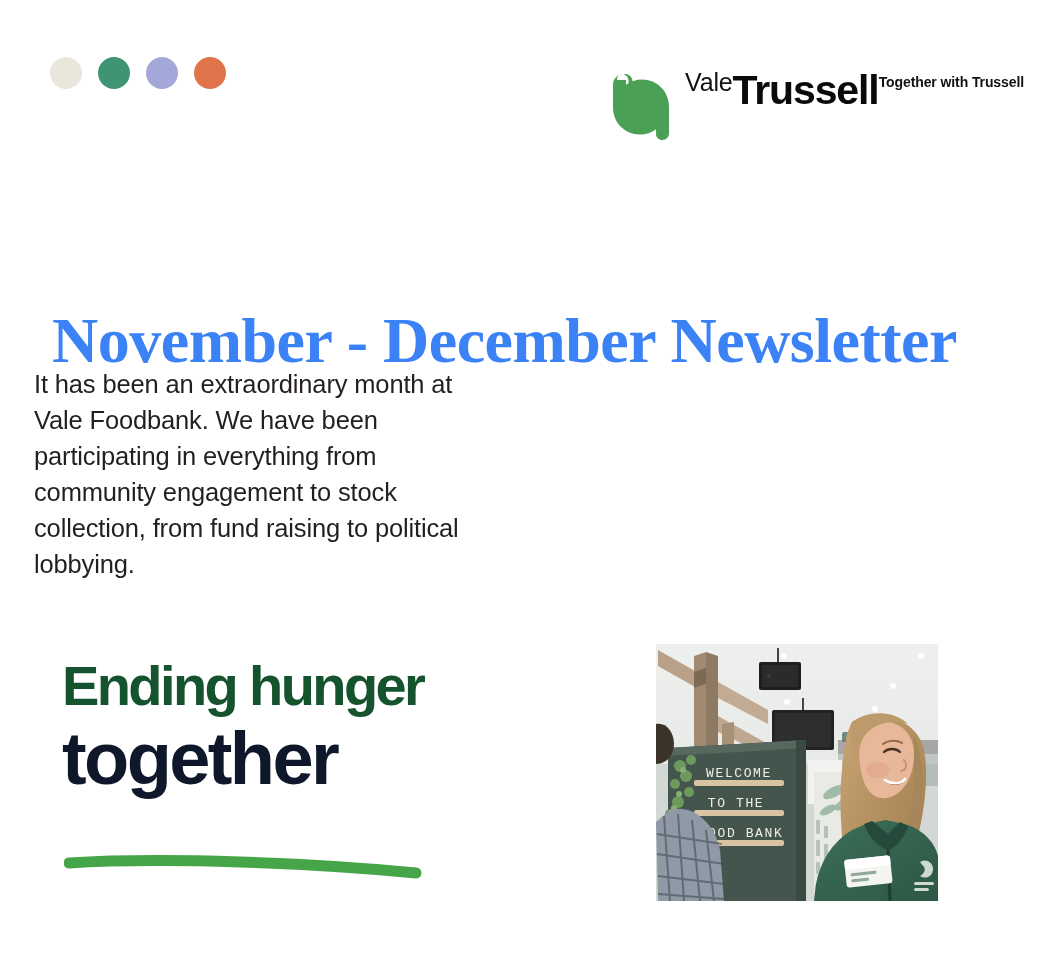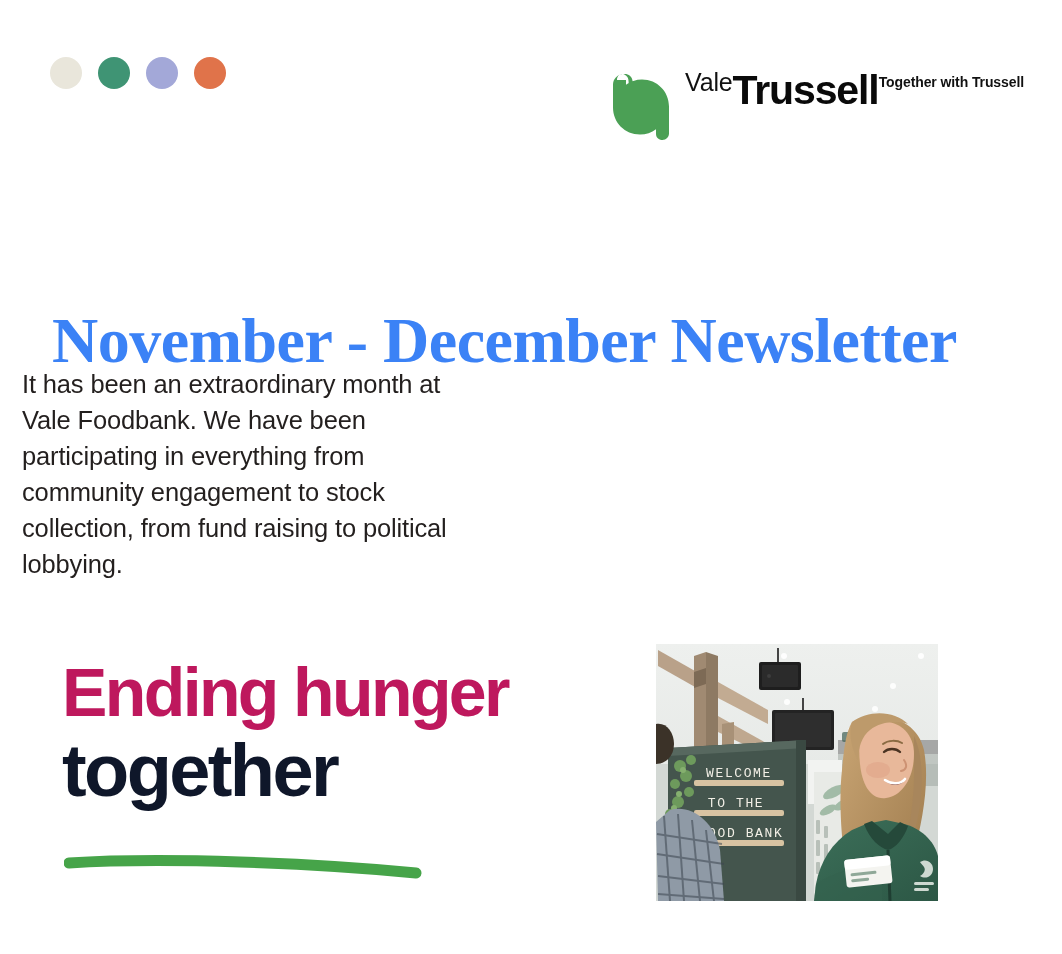--- a/index.html
+++ b/index.html
@@ -93,20 +93,21 @@
   .columns {
     position: absolute;
     left: 22px;
     top: 366px;
     width: 1000px;
     display: flex;
     gap: 92px;
   }
   .col {
     width: 432px;
+    margin-left: 12px;
   }
   .col p {
     margin: 0;
     font-size: 25.5px;
     line-height: 36px;
     color: #231f1e;
     font-weight: 400;
     letter-spacing: -0.15px;
   }
 
@@ -118,23 +119,23 @@
     width: 1062px;
     height: 280px;
   }
   .slogan {
     position: absolute;
     left: 62px;
     top: 22px;
     line-height: 1;
   }
   .slogan-line1 {
-    font-size: 68px;
+    font-size: 56px;
     font-weight: 700;
-    color: #be185d;
+    color: #14532d;
     letter-spacing: -2.6px;
     line-height: 1;
     display: block;
   }
   .slogan-line2 {
     font-size: 74px;
     font-weight: 700;
     color: #46a449;
     letter-spacing: -2.6px;
     line-height: 1;

